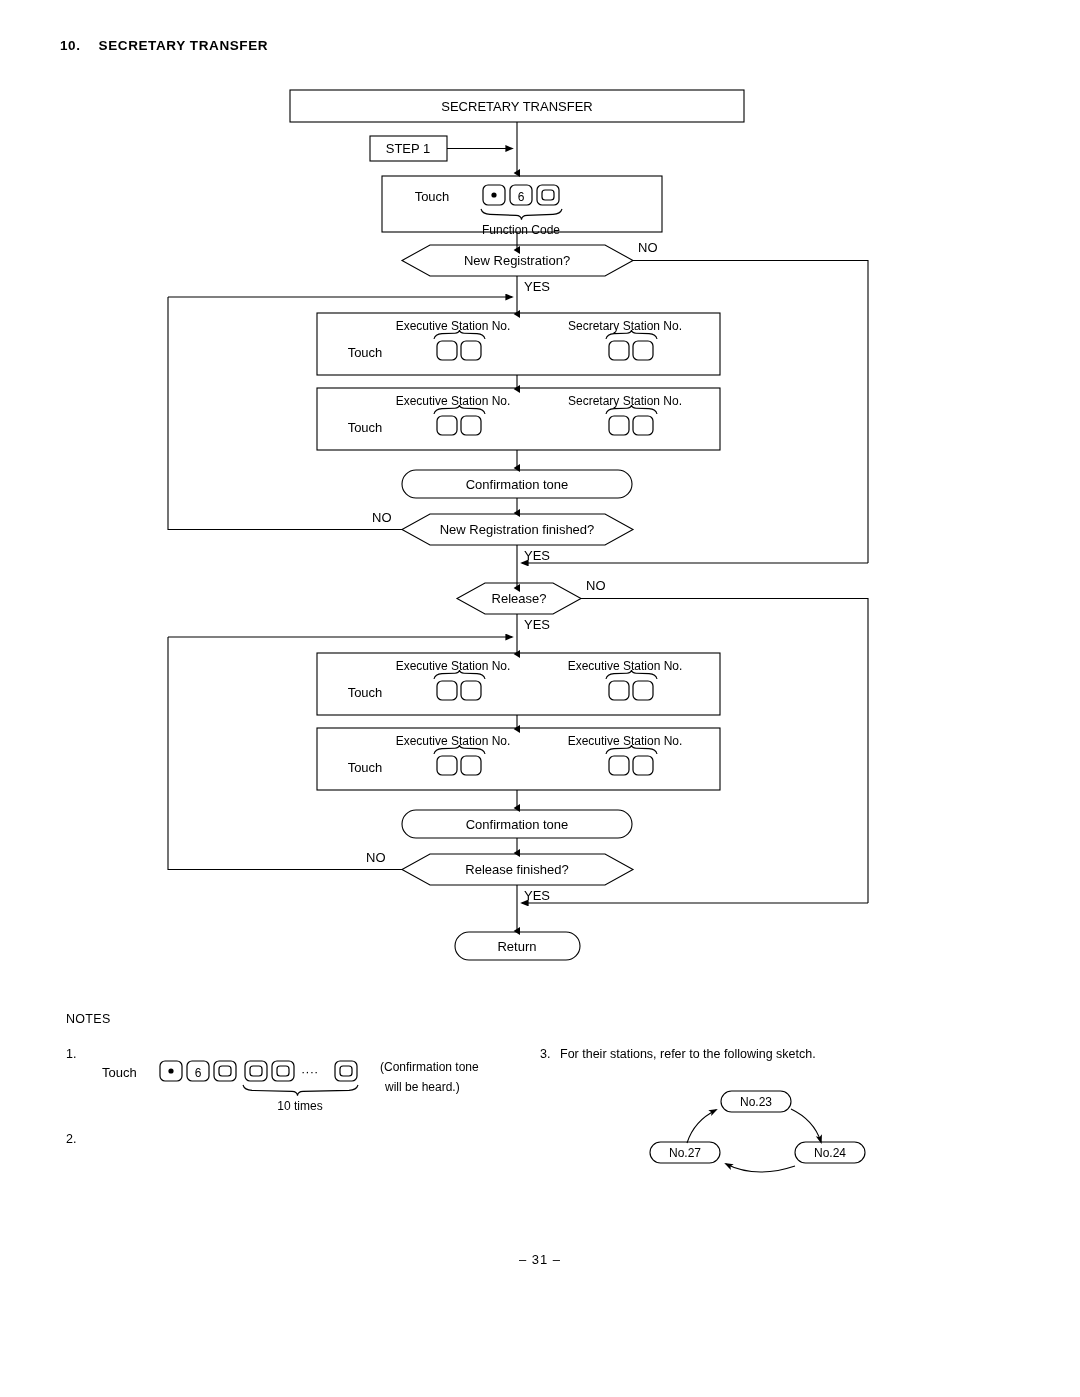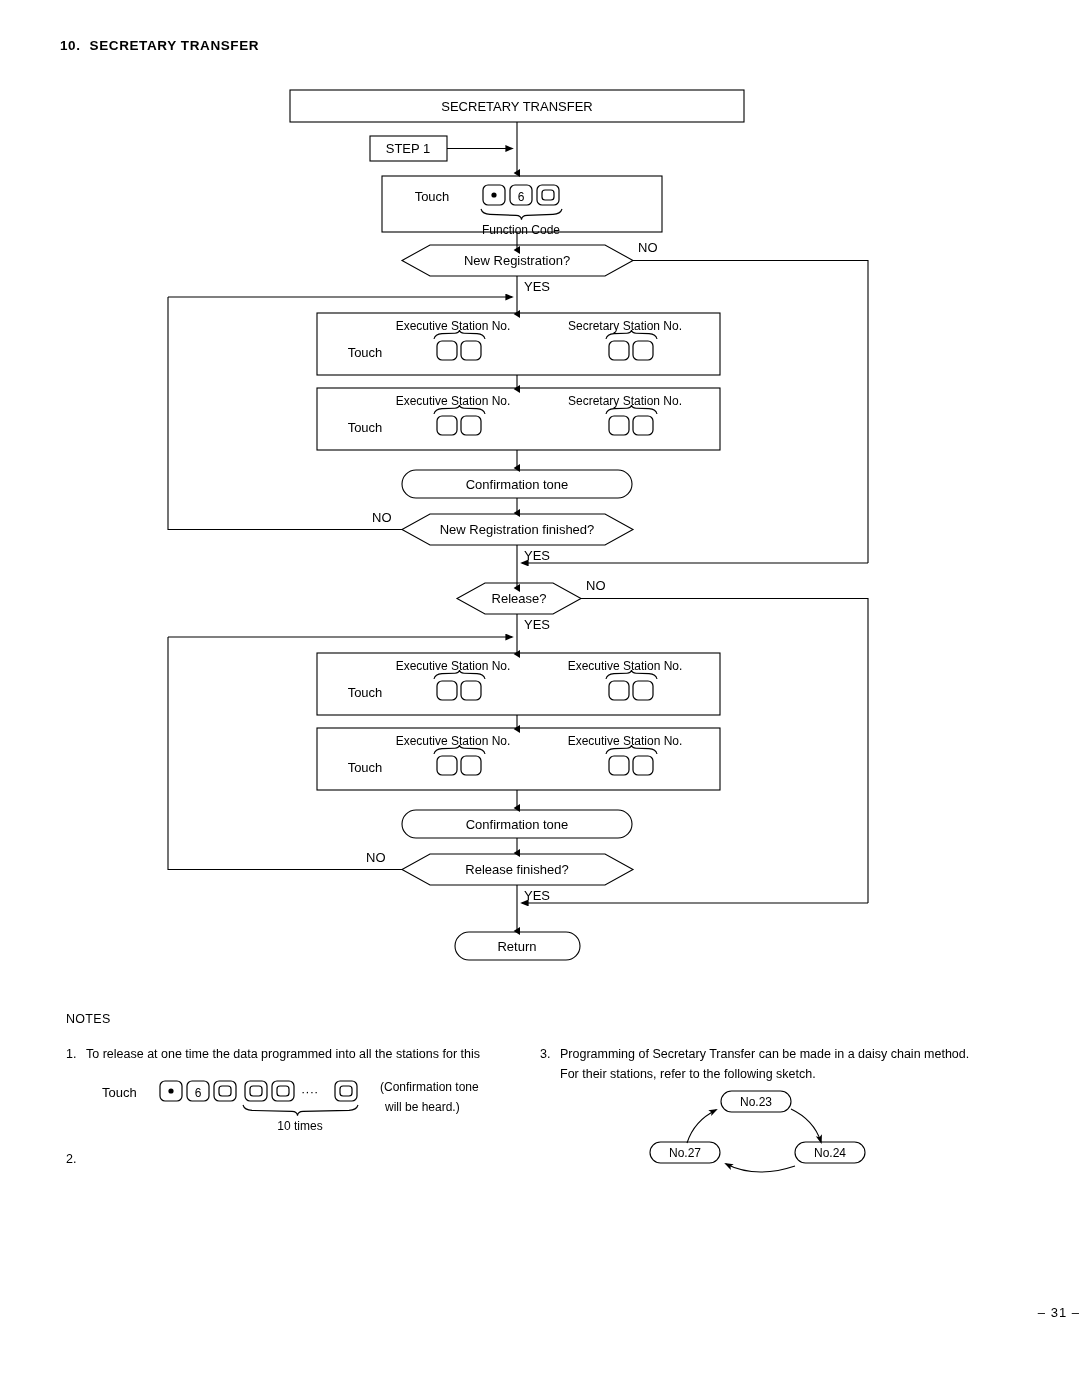--- a/index.html
+++ b/index.html
@@ -9,21 +9,21 @@
     color:#000;
     -webkit-font-smoothing:antialiased;
   }
   .page{position:absolute;inset:0;}
 
   
   .heading{
     position:absolute;left:60px;top:38px;
     font-size:13.5px;font-weight:bold;letter-spacing:.6px;
   }
-  .heading .num{margin-right:9px;}
+  .heading .num{margin-right:18px;}
 
   
   #flow{position:absolute;left:0;top:60px;}
 
   svg text{font-family:"Liberation Sans",sans-serif;fill:#000;}
   .t    {font-size:13px;}
   .t-sm {font-size:12px;}
   .box  {fill:none;stroke:#000;stroke-width:1.1;}
   .ln   {stroke:#000;stroke-width:1.1;fill:none;}
   .key  {fill:none;stroke:#000;stroke-width:1.2;}
@@ -35,22 +35,22 @@
   .notes-right{position:absolute;left:540px;top:1044px;width:470px;font-size:12.5px;line-height:1.62;}
   .note{display:flex;margin-bottom:6px;}
   .note .n{width:20px;flex:none;}
   .note .b{flex:1;}
   .jt{text-align:justify;text-align-last:left;}
 
   #note1keys{margin:7px 0 2px 16px;display:block;}
   #daisy{position:absolute;left:640px;top:1085px;}
 
   .pagenum{
-    position:absolute;left:0;right:0;top:1305px;
-    text-align:right;font-size:13px;letter-spacing:1px;
+    position:absolute;left:0;right:0;top:1252px;
+    text-align:center;font-size:13px;letter-spacing:1px;
   }
 </style>
 </head>
 <body>
 
 <div class="page">
 
   <div class="heading">
     <span class="num">10.</span><span>SECRETARY  TRANSFER</span>
   </div>
@@ -253,21 +253,20 @@
     </g>
   </svg>
 
   <div class="notes-title">NOTES</div>
 
   <div class="notes">
 
     <div class="note">
       <div class="n">1.</div>
       <div class="b">
-        <div class="jt">To release at one time the data programmed into all the stations for this</div>
 
         <svg id="note1keys" width="400" height="62" viewBox="0 0 400 62">
           <text class="t" x="0" y="26">Touch</text>
 
           <g>
             <rect class="key" x="58" y="10" width="22" height="20" rx="5"></rect>
             <circle cx="69" cy="20" r="2.6" fill="#000"></circle>
           </g>
           <g>
             <rect class="key" x="85" y="10" width="22" height="20" rx="5"></rect>
@@ -304,21 +303,20 @@
       <div class="n">2.</div>
       <div class="b">
       </div>
     </div>
   </div>
 
   <div class="notes-right">
     <div class="note">
       <div class="n">3.</div>
       <div class="b">
-        <div>Programming of Secretary Transfer can be made in a daisy chain method.</div>
         <div>For  their  stations,  refer  to  the  following  sketch.</div>
       </div>
     </div>
   </div>
 
   <svg id="daisy" width="260" height="90" viewBox="0 0 260 90">
     <defs>
       <marker id="dah" markerWidth="10" markerHeight="10" refX="7" refY="3.6" orient="auto" markerUnits="userSpaceOnUse">
         <path d="M0,0.4 L9,3.6 L0,6.8 L2,3.6 z" fill="#000"></path>
       </marker>

